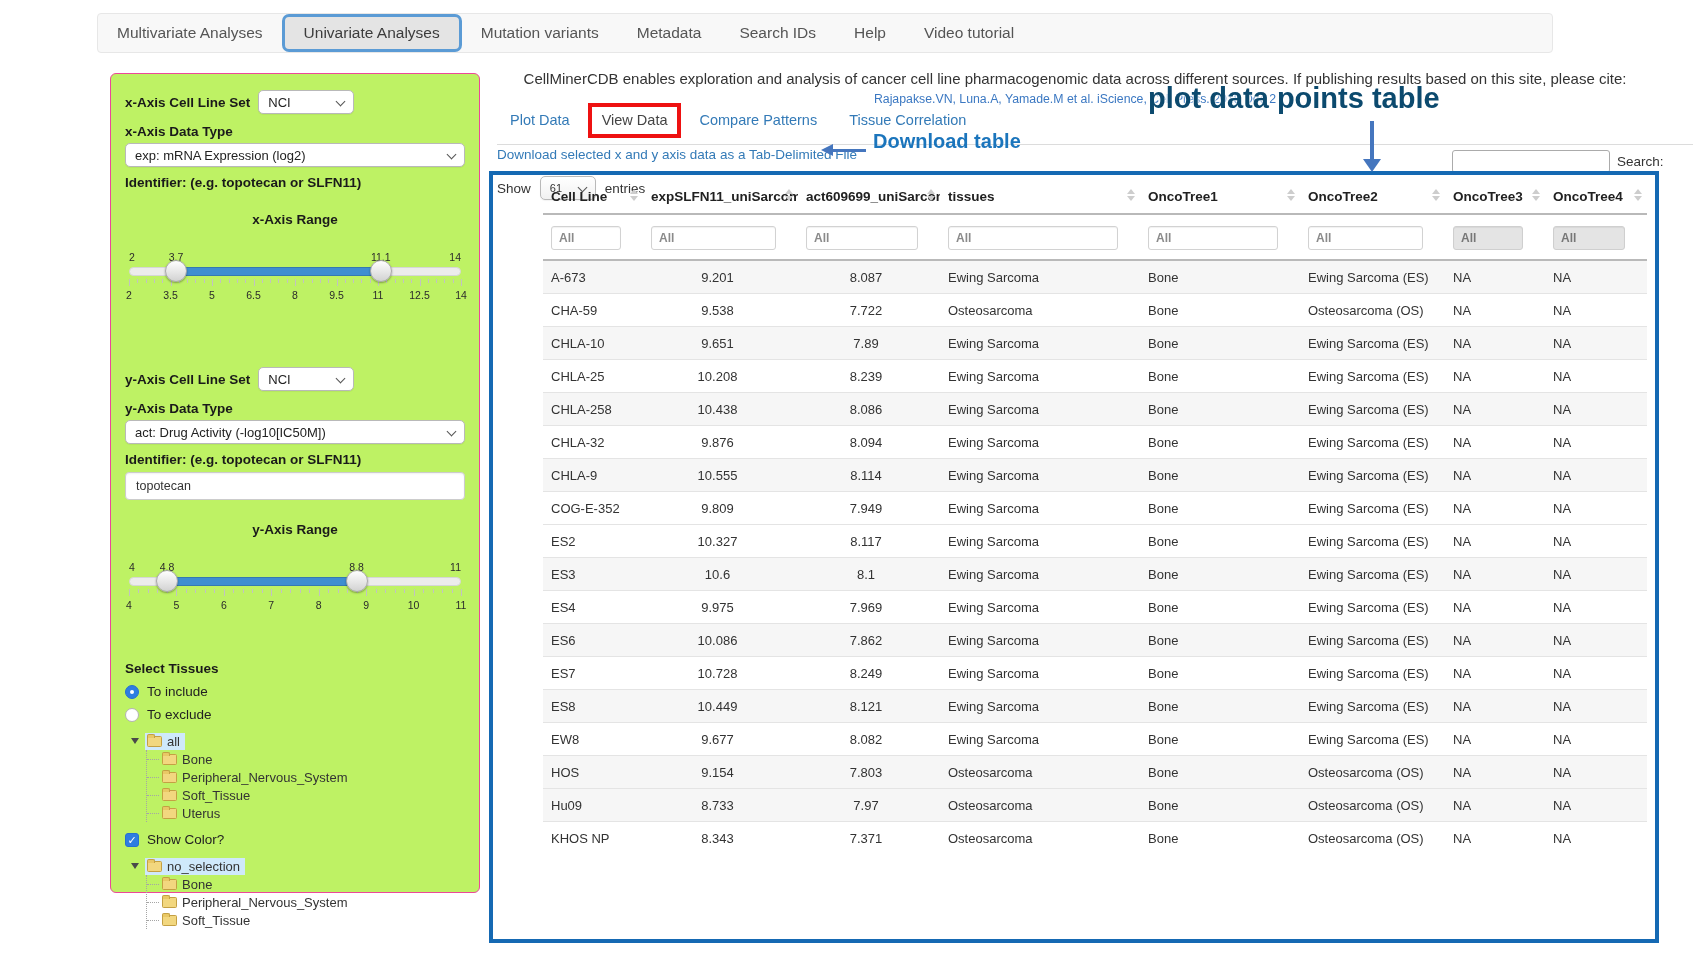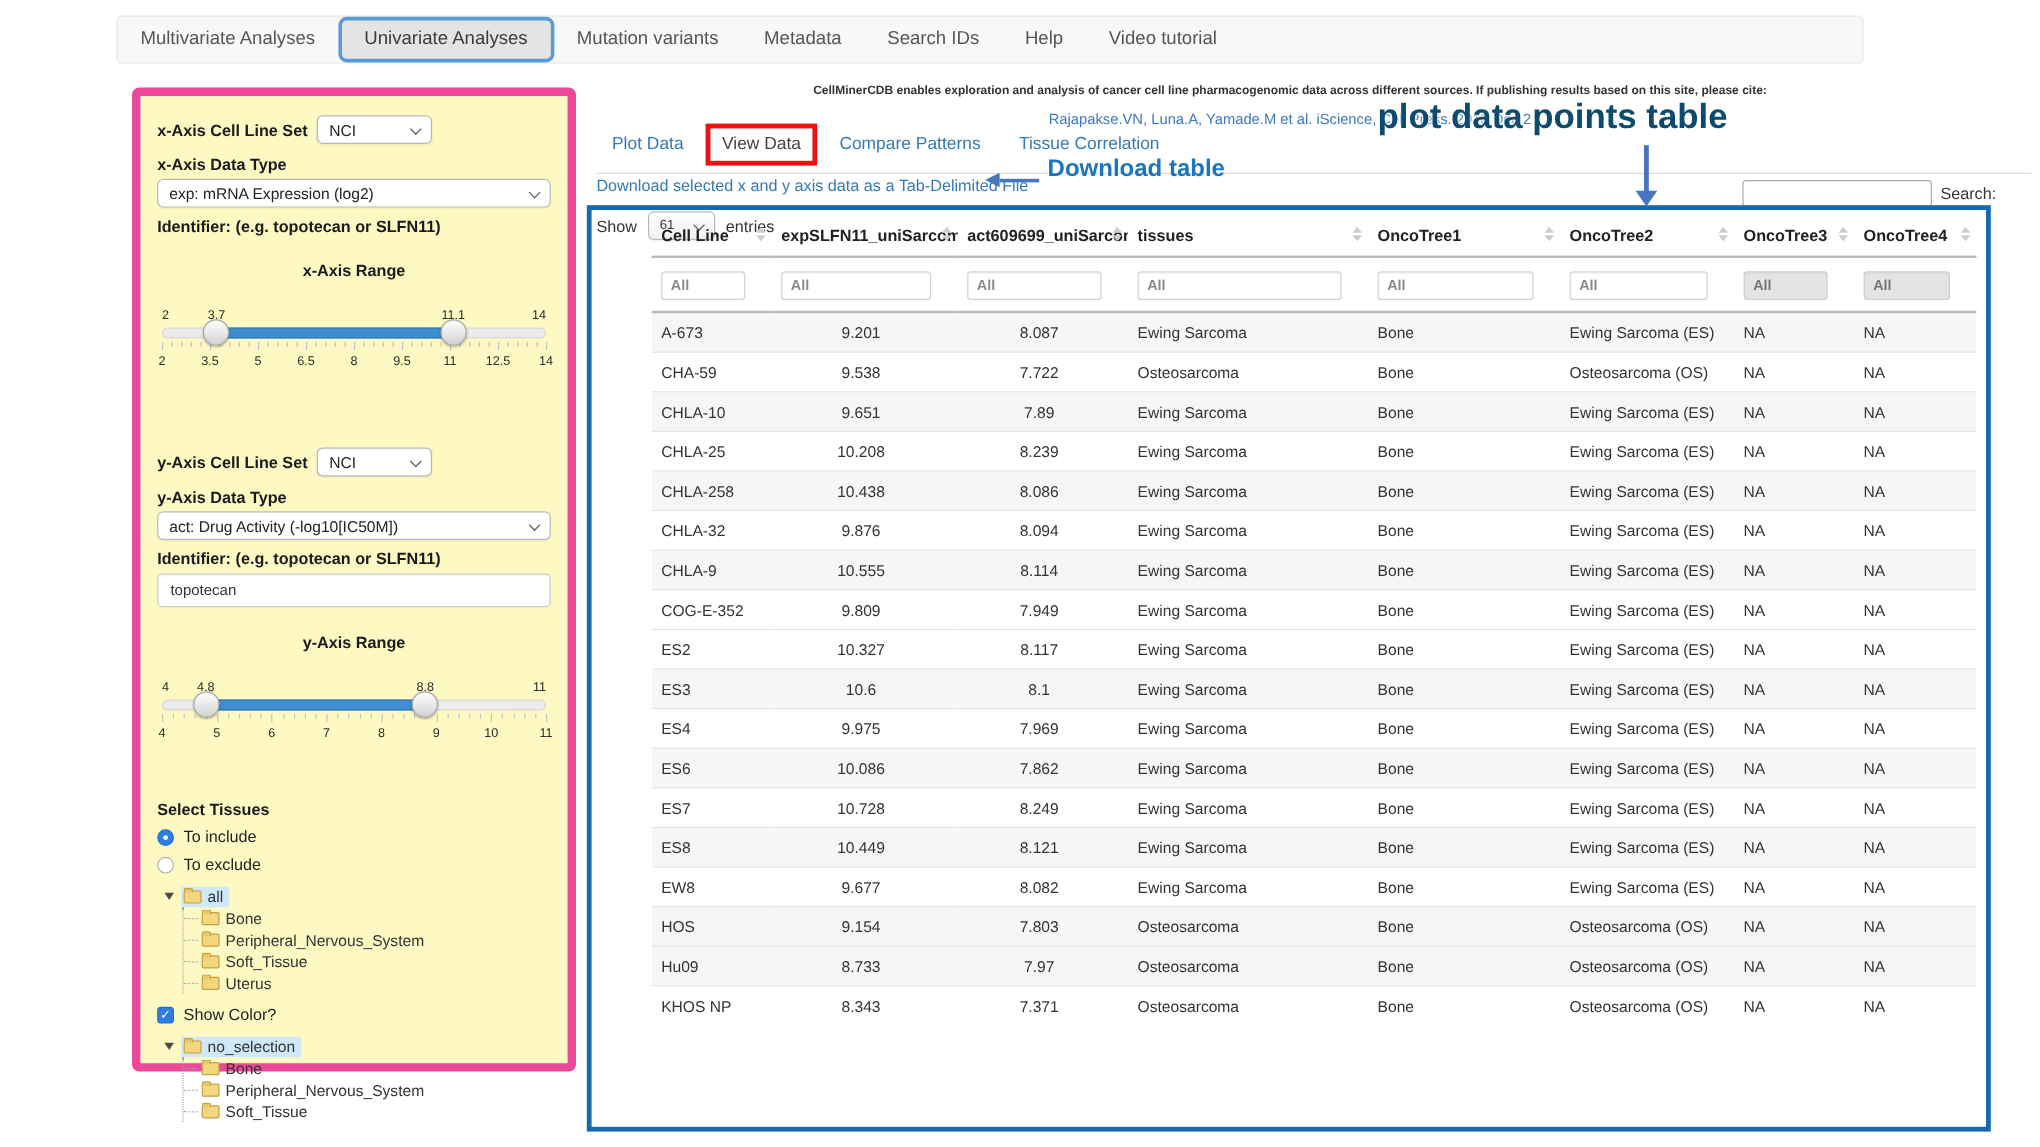--- a/index.html
+++ b/index.html
@@ -20,21 +20,21 @@
     font-size:15.5px; color:#555; white-space:nowrap; cursor:pointer;
   }
   .nav-tab.active {
     background:#e4e4e4; color:#3c3c3c;
     border:3px solid #5b9bd5; border-radius:7px;
   }
 
   
   .sidebar {
     position:absolute; left:110px; top:73px; width:370px; height:820px;
-    background:#fef9c3; border:7px solid #ec4899; border-radius:6px;
+    background:#bef264; border:1px solid #ec4899; border-radius:6px;
     padding:16px 14px 0 14px; font-size:13.5px;
   }
   .fc-label { font-weight:bold; color:#1a1a1a; font-size:13.5px; }
   .inline-row { display:flex; align-items:center; gap:8px; }
   .select {
     position:relative; background:#fff; border:1px solid #b9b9b9; border-radius:5px;
     height:24px; display:flex; align-items:center; padding:0 24px 0 9px;
     font-size:13px; color:#222; box-shadow:0 1px 1px rgba(0,0,0,.05); cursor:pointer;
     white-space:nowrap; overflow:hidden;
   }
@@ -86,21 +86,21 @@
   .tree-arrow { width:0; height:0; border-left:4px solid transparent; border-right:4px solid transparent; border-top:6px solid #4a4a4a; margin-right:1px; }
   .folder { position:relative; width:15px; height:11px; background:#f2d77f; border:1px solid #c4a043; border-radius:1.5px; flex:0 0 auto; }
   .folder::before { content:""; position:absolute; left:-1px; top:-3px; width:6px; height:3px; background:#e9c865; border:1px solid #c4a043; border-bottom:none; border-radius:2px 2px 0 0; }
   .tree-hl { display:flex; align-items:center; gap:5px; padding:1px 5px 1px 2px; }
   .tree-hl.on { background:#cfe9fb; }
   .tree-children { list-style:none; margin:0 0 0 15px; padding:0; border-left:1px dotted #a5a5a5; }
   .tree-children li { position:relative; display:flex; align-items:center; gap:5px; height:18px; padding-left:15px; }
   .tree-children li::before { content:""; position:absolute; left:0; top:9px; width:12px; border-top:1px dotted #a5a5a5; }
 
   
-  .citation1 { position:absolute; left:520px; top:70px; width:1110px; text-align:center; font-size:10px; color:#333;font-weight:bold; }
+  .citation1 { position:absolute; left:520px; top:70px; width:1110px; text-align:center; font-size:15px; color:#333; }
   .citation2 { position:absolute; left:520px; top:92px; width:1110px; text-align:center; font-size:12.3px; color:#3b78c2; cursor:pointer; }
 
   .subtabs { position:absolute; left:510px; top:112px; display:flex; gap:32px; font-size:14.5px; }
   .subtab { color:#337ab7; cursor:pointer; white-space:nowrap; }
   .subtab.active { color:#444; position:relative; }
   .anno-red-box { position:absolute; left:-14px; right:-14px; top:-9px; bottom:-10px; border:4px solid #ee1111; }
   .subtab-rule { position:absolute; left:497px; top:144px; width:1196px; height:1px; background:#dcdcdc; }
 
   .dl-link { position:absolute; left:497px; top:147px; font-size:13.5px; color:#337ab7; cursor:pointer; }
 

